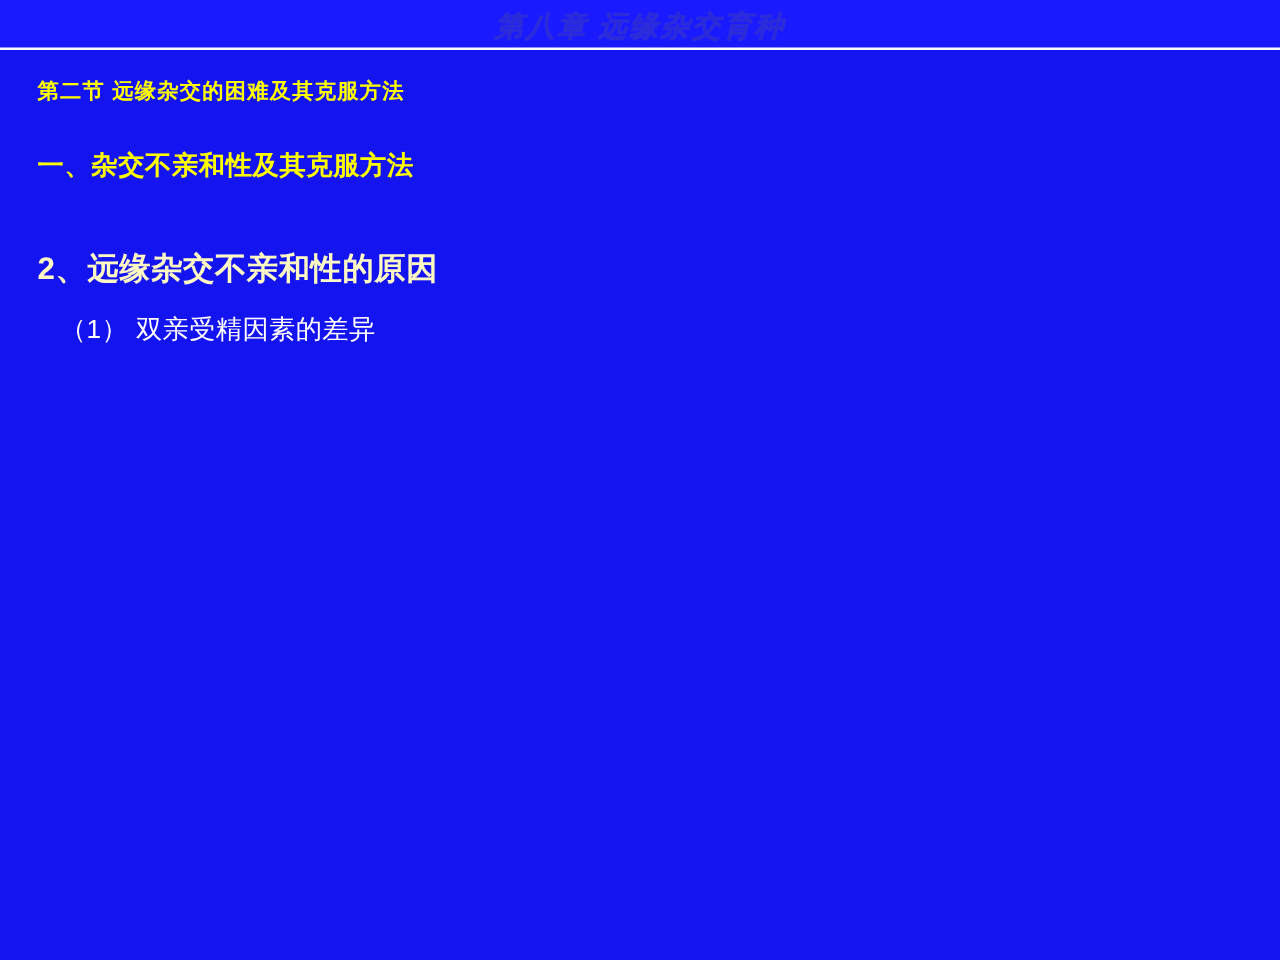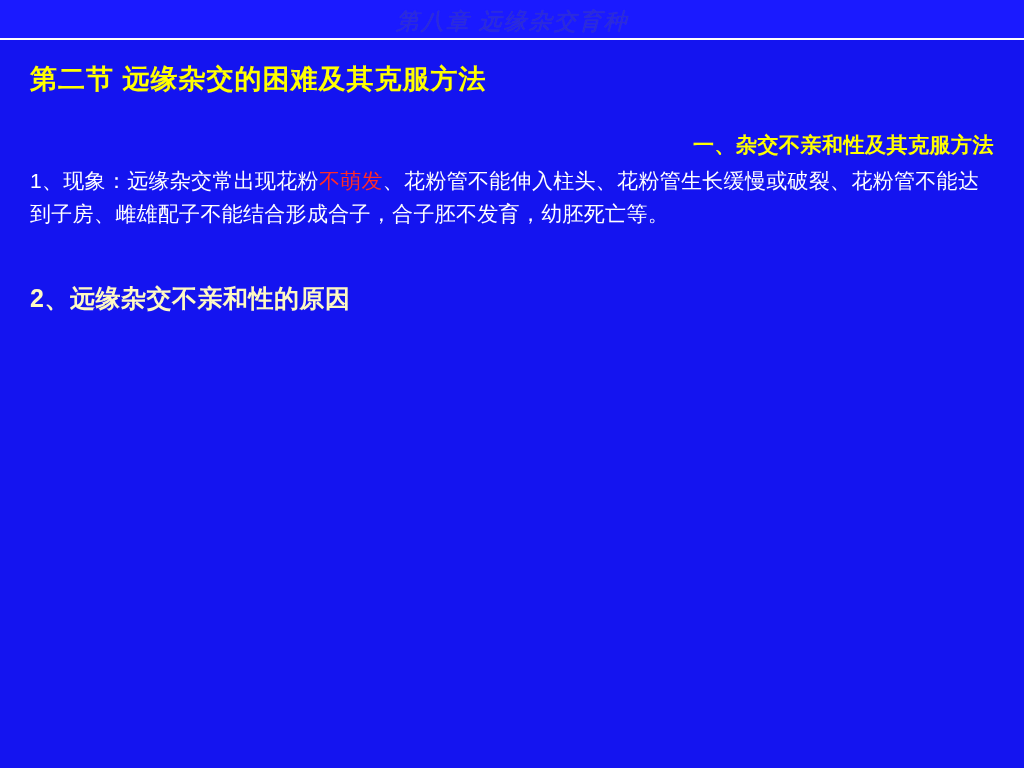--- a/index.html
+++ b/index.html
@@ -31,47 +31,46 @@
     box-sizing: border-box;
   }
   .header-title {
     position: absolute;
     left: 0;
     top: 6px;
     width: 1024px;
     text-align: center;
     font-family: "Liberation Serif", serif;
     font-style: italic;
-    font-weight: normal;
+    font-weight: bold;
     font-size: 23px;
     color: #2b2bd8;
     letter-spacing: 2px;
     text-shadow: 0 0 1px #3a3ae0;
   }
   .body {
     position: absolute;
     left: 30px;
     top: 62px;
     width: 964px;
   }
   .section-title {
-    font-size: 27px;
+    font-size: 17px;
     font-weight: bold;
     color: #ffff00;
     letter-spacing: 1px;
     margin: 0 0 34px 0;
     line-height: 1.3;
   }
   .sub-heading {
     font-size: 21px;
     font-weight: bold;
     color: #ffff00;
     margin: 0 0 6px 0;
     letter-spacing: 0.5px;
-    text-align: right;
   }
   .para {
     font-size: 21px;
     color: #ffffff;
     line-height: 1.55;
     margin: 0;
     letter-spacing: 0.3px;
   }
   .para .hl {
     color: #ff2a2a;
@@ -100,20 +99,20 @@
 
   <div class="header-band"></div>
   <div class="header-title">第八章 远缘杂交育种</div>
 
   <div class="body">
 
     <h1 class="section-title">第二节  远缘杂交的困难及其克服方法</h1>
 
     <div class="sub-heading">一、杂交不亲和性及其克服方法</div>
 
-    <p class="para"><span>1、现象：远缘杂交常出现花粉</span><span class="hl">不萌发</span><span>、花粉管不能伸入柱头、花粉管生长缓慢或破裂、花粉管不能达到子房、雌雄配子不能结合形成合子，合子胚不发育，幼胚死亡等。</span></p>
 
     <div class="big-point">2、远缘杂交不亲和性的原因</div>
 
+    <div class="item">（1） 双亲受精因素的差异</div>
 
 
   </div>
 </div>
 
 </body></html>

